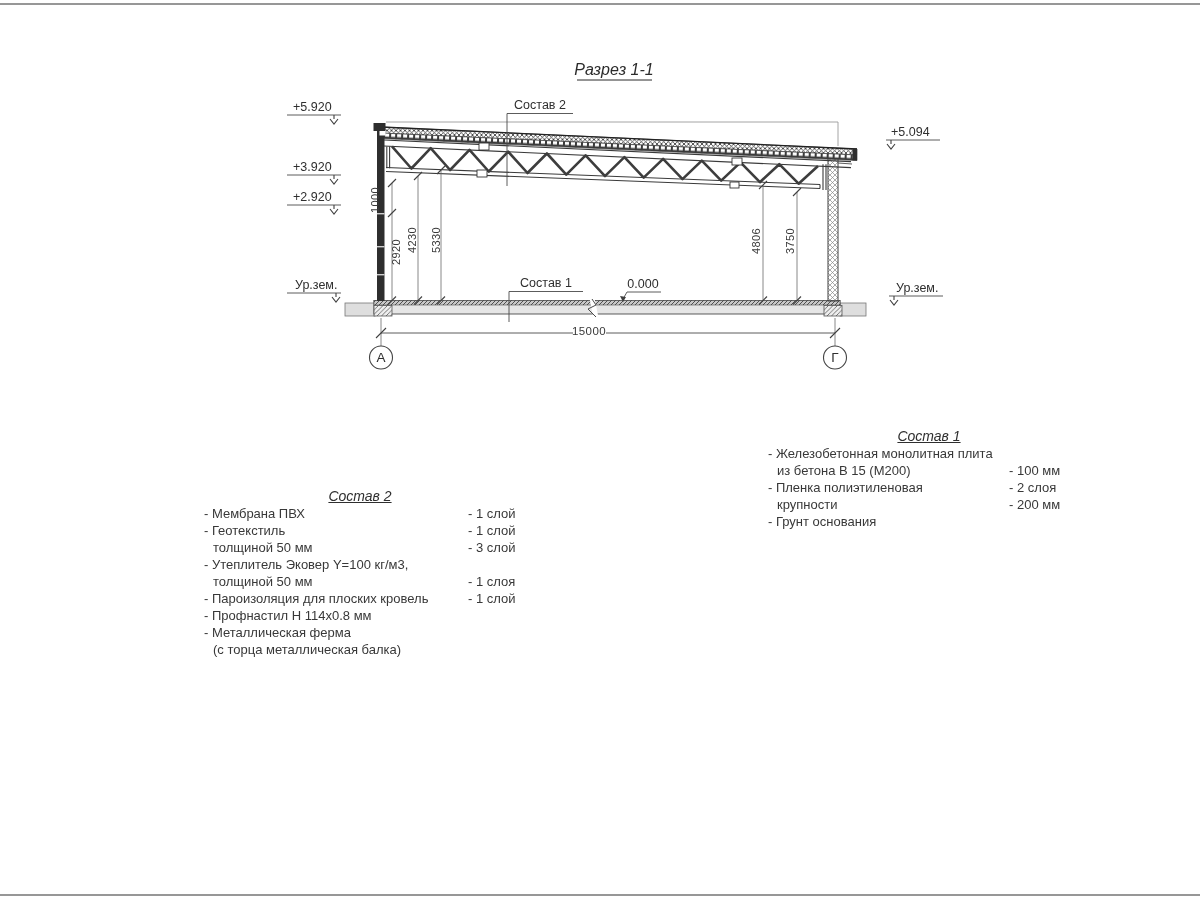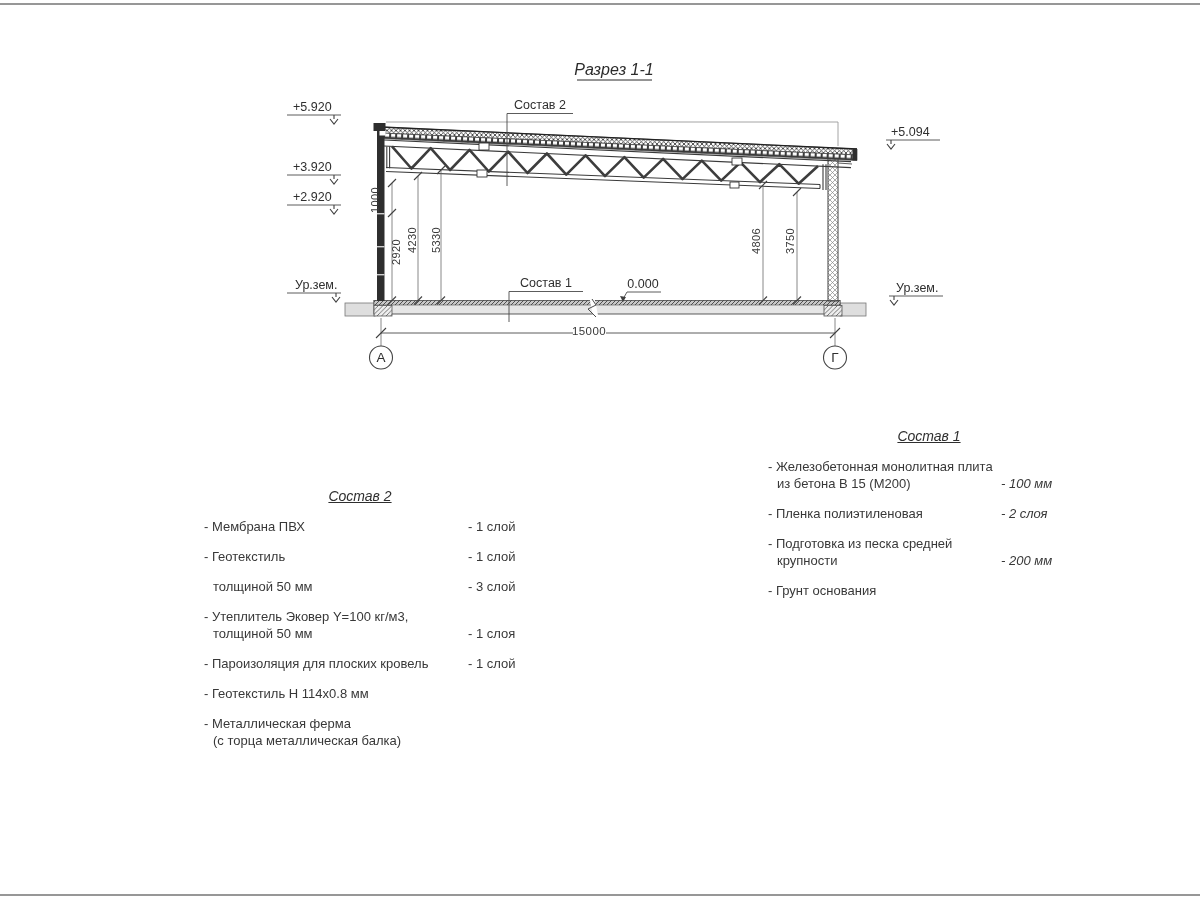--- a/index.html
+++ b/index.html
@@ -20,29 +20,29 @@
   .t-dimh{font-size:11.5px;fill:#3a3a3a;letter-spacing:.4px;}
   .t-axis{font-size:13.5px;fill:#2f2f2f;}
   .ln{stroke:#4a4a4a;stroke-width:0.9;fill:none;}
   .ln-thin{stroke:#6b6b6b;stroke-width:0.8;fill:none;}
   .ln-ref{stroke:#9a9a9a;stroke-width:0.9;fill:none;}
   .tick{stroke:#3f3f3f;stroke-width:1.1;fill:none;}
   .chord{stroke:#3a3a3a;stroke-width:1.1;fill:none;}
 
   .mat-list{position:absolute;font-size:13px;line-height:17px;color:#383838;}
   .mat-list .list-title{font-size:14px;font-style:italic;text-decoration:underline;text-align:center;color:#2f2f2f;}
-  .mat-row{position:relative;margin-top:13px;}
+  .mat-row{position:relative;}
   .mat-row .l1,.mat-row .l2{display:block;}
   .mat-row .l2{padding-left:9px;}
   .mat-row .qty{position:absolute;bottom:0;}
   #comp2-list{left:204px;top:488px;width:312px;}
   #comp2-list .qty{left:264px;}
   #comp2-list .mat-row:first-of-type{margin-top:38px;}
   #comp1-list{left:768px;top:428px;width:322px;}
-  #comp1-list .qty{left:233px;font-style:italic;}
+  #comp1-list .qty{left:241px;}
   #comp1-list .mat-row:first-of-type{margin-top:36px;}
 </style>
 </head>
 <body>
 
 <div class="edge edge-top"></div>
 <div class="edge edge-bottom"></div>
 
 <svg class="drawing-svg" width="1200" height="430" viewBox="0 0 1200 430">
   <defs>
@@ -237,40 +237,39 @@
   <div class="mat-row">
     <span class="l1">- Утеплитель Эковер Y=100 кг/м3,</span>
     <span class="l2">толщиной 50 мм</span>
     <span class="qty">- 1 слоя</span>
   </div>
   <div class="mat-row">
     <span class="l1">- Пароизоляция для плоских кровель</span>
     <span class="qty">- 1 слой</span>
   </div>
   <div class="mat-row">
-    <span class="l1">- Геотекстиль Н 114х0.8 мм</span>
+    <span class="l1">- Профнастил Н 114х0.8 мм</span>
   </div>
   <div class="mat-row">
     <span class="l1">- Металлическая ферма</span>
     <span class="l2">(с торца металлическая балка)</span>
   </div>
 </div>
 
 <div class="mat-list" id="comp1-list">
   <div class="list-title">Состав 1</div>
   <div class="mat-row">
     <span class="l1">- Железобетонная монолитная плита</span>
     <span class="l2">из бетона В 15 (М200)</span>
     <span class="qty">- 100 мм</span>
   </div>
   <div class="mat-row">
     <span class="l1">- Пленка полиэтиленовая</span>
     <span class="qty">- 2 слоя</span>
   </div>
   <div class="mat-row">
-    <span class="l1">- Подготовка из песка средней</span>
     <span class="l2">крупности</span>
     <span class="qty">- 200 мм</span>
   </div>
   <div class="mat-row">
     <span class="l1">- Грунт основания</span>
   </div>
 </div>
 
 </body></html>

